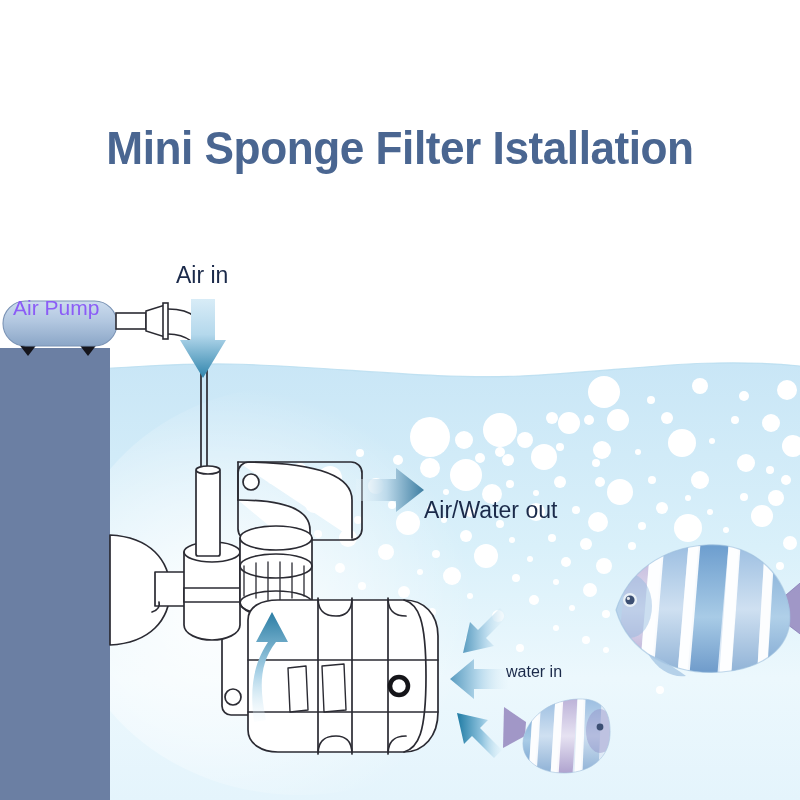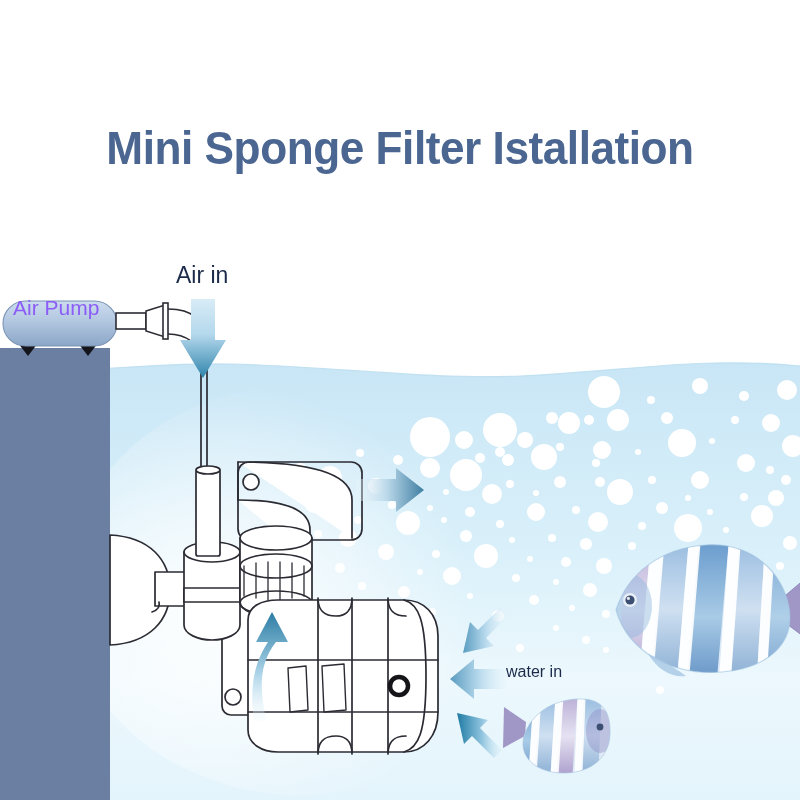--- a/index.html
+++ b/index.html
@@ -422,18 +422,19 @@
       <path d="M500,608 L478,630 L470,622 L463,653 L494,646 L486,638 L508,616 Z" fill="url(#gIn)"></path>
       <path d="M508,669 L474,669 L474,659 L450,679 L474,699 L474,689 L508,689 Z" fill="url(#gIn)"></path>
       <path d="M502,750 L480,728 L488,720 L457,713 L464,744 L472,736 L494,758 Z" fill="url(#gInDark)"></path>
     </g>
   </svg>
 
   <div class="title">Mini Sponge Filter Istallation</div>
 
   <div class="lbl lbl-airin">Air in</div>
 
+  <div class="lbl lbl-airout">Air/Water out</div>
 
   <div class="lbl lbl-waterin">water in</div>
 
   <div class="lbl lbl-pump">Air Pump</div>
 
 </div>
 
 </body></html>

